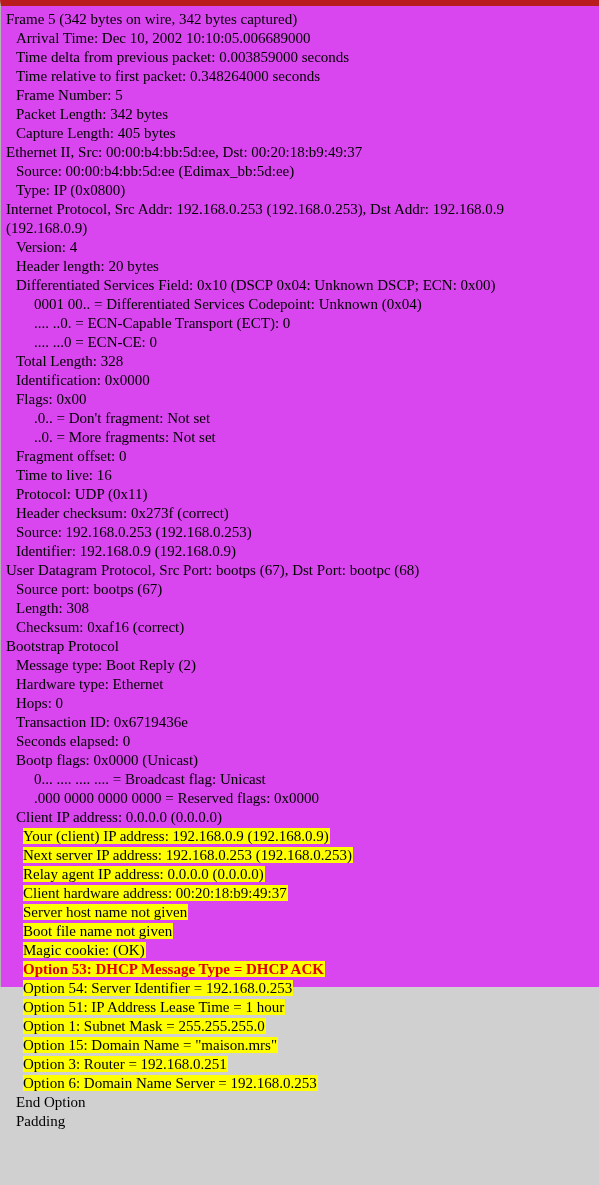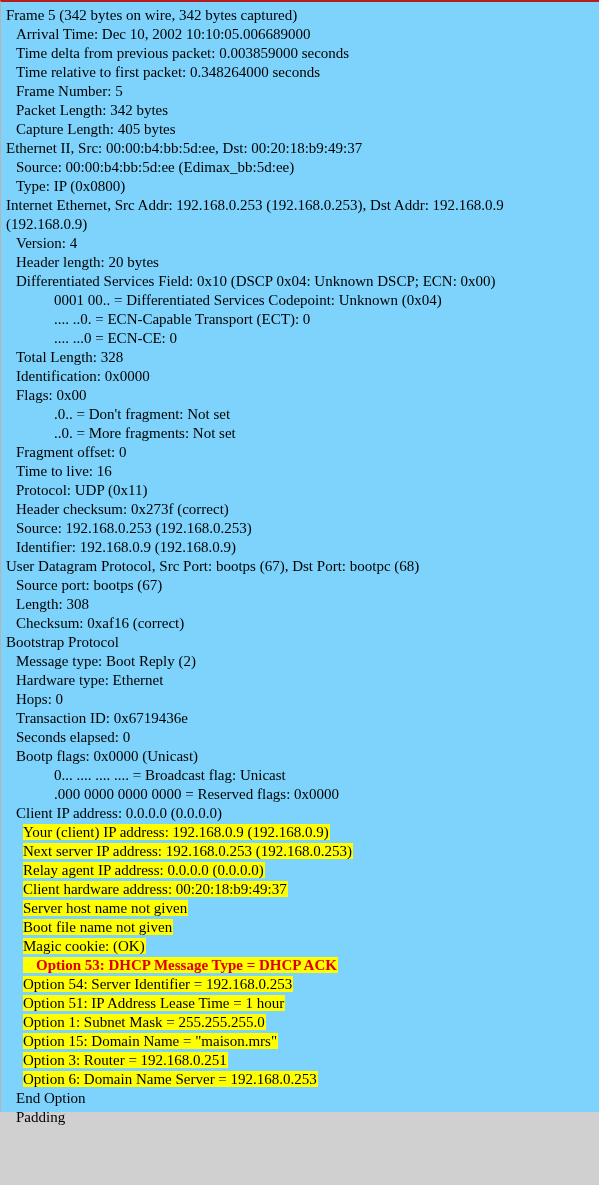--- a/index.html
+++ b/index.html
@@ -10,74 +10,73 @@
   body {
     width: 599px;
     height: 1185px;
     background: #d0d0d0;
     font-family: "Liberation Serif", "DejaVu Serif", serif;
     overflow: hidden;
   }
   #packet-pane {
     position: relative;
     width: 599px;
-    height: 1112px;
-    background: #7dd3fc;
+    height: 987px;
+    background: #d946ef;
     box-sizing: border-box;
     border-left: 1px solid #b4b4b4;
-    border-top: 2px solid #b91c1c;
+    border-top: 6px solid #b91c1c;
     padding: 4px 0 0 0;
   }
   .tree-row {
     font-size: 15px;
     line-height: 19px;
     height: 19px;
     color: #000000;
     white-space: pre;
     padding-left: 5px;
     box-sizing: border-box;
   }
   .tree-row .txt {
     display: inline;
     padding: 0 1px 0 0;
   }
   
   .lvl0 .txt { margin-left: 0px; }
   .lvl1 .txt { margin-left: 10px; }
-  .lvl2 .txt { margin-left: 48px; font-family: Liberation Serif, serif; }
+  .lvl2 .txt { margin-left: 28px; font-family: Liberation Serif, serif; }
 
   
   .hl .txt {
     background: #ffff00;
     text-align: center;
   }
   .hl.lvl1 .txt { margin-left: 17px; }
 
   .dhcp-ack .txt {
     color: #dd0000;
     font-weight: bold;
-    padding-left: 13px;
   }
 </style>
 </head>
 <body>
 
 <div id="packet-pane">
   <div id="rows-container">
       <div class="tree-row lvl0"><span class="txt">Frame 5 (342 bytes on wire, 342 bytes captured)</span></div>
       <div class="tree-row lvl1"><span class="txt">Arrival Time: Dec 10, 2002 10:10:05.006689000</span></div>
       <div class="tree-row lvl1"><span class="txt">Time delta from previous packet: 0.003859000 seconds</span></div>
       <div class="tree-row lvl1"><span class="txt">Time relative to first packet: 0.348264000 seconds</span></div>
       <div class="tree-row lvl1"><span class="txt">Frame Number: 5</span></div>
       <div class="tree-row lvl1"><span class="txt">Packet Length: 342 bytes</span></div>
       <div class="tree-row lvl1"><span class="txt">Capture Length: 405 bytes</span></div>
       <div class="tree-row lvl0"><span class="txt">Ethernet II, Src: 00:00:b4:bb:5d:ee, Dst: 00:20:18:b9:49:37</span></div>
       <div class="tree-row lvl1"><span class="txt">Source: 00:00:b4:bb:5d:ee (Edimax_bb:5d:ee)</span></div>
       <div class="tree-row lvl1"><span class="txt">Type: IP (0x0800)</span></div>
-      <div class="tree-row lvl0"><span class="txt">Internet Ethernet, Src Addr: 192.168.0.253 (192.168.0.253), Dst Addr: 192.168.0.9</span></div>
+      <div class="tree-row lvl0"><span class="txt">Internet Protocol, Src Addr: 192.168.0.253 (192.168.0.253), Dst Addr: 192.168.0.9</span></div>
       <div class="tree-row lvl0"><span class="txt">(192.168.0.9)</span></div>
       <div class="tree-row lvl1"><span class="txt">Version: 4</span></div>
       <div class="tree-row lvl1"><span class="txt">Header length: 20 bytes</span></div>
       <div class="tree-row lvl1"><span class="txt">Differentiated Services Field: 0x10 (DSCP 0x04: Unknown DSCP; ECN: 0x00)</span></div>
       <div class="tree-row lvl2"><span class="txt">0001 00.. = Differentiated Services Codepoint: Unknown (0x04)</span></div>
       <div class="tree-row lvl2"><span class="txt">.... ..0. = ECN-Capable Transport (ECT): 0</span></div>
       <div class="tree-row lvl2"><span class="txt">.... ...0 = ECN-CE: 0</span></div>
       <div class="tree-row lvl1"><span class="txt">Total Length: 328</span></div>
       <div class="tree-row lvl1"><span class="txt">Identification: 0x0000</span></div>
       <div class="tree-row lvl1"><span class="txt">Flags: 0x00</span></div>

